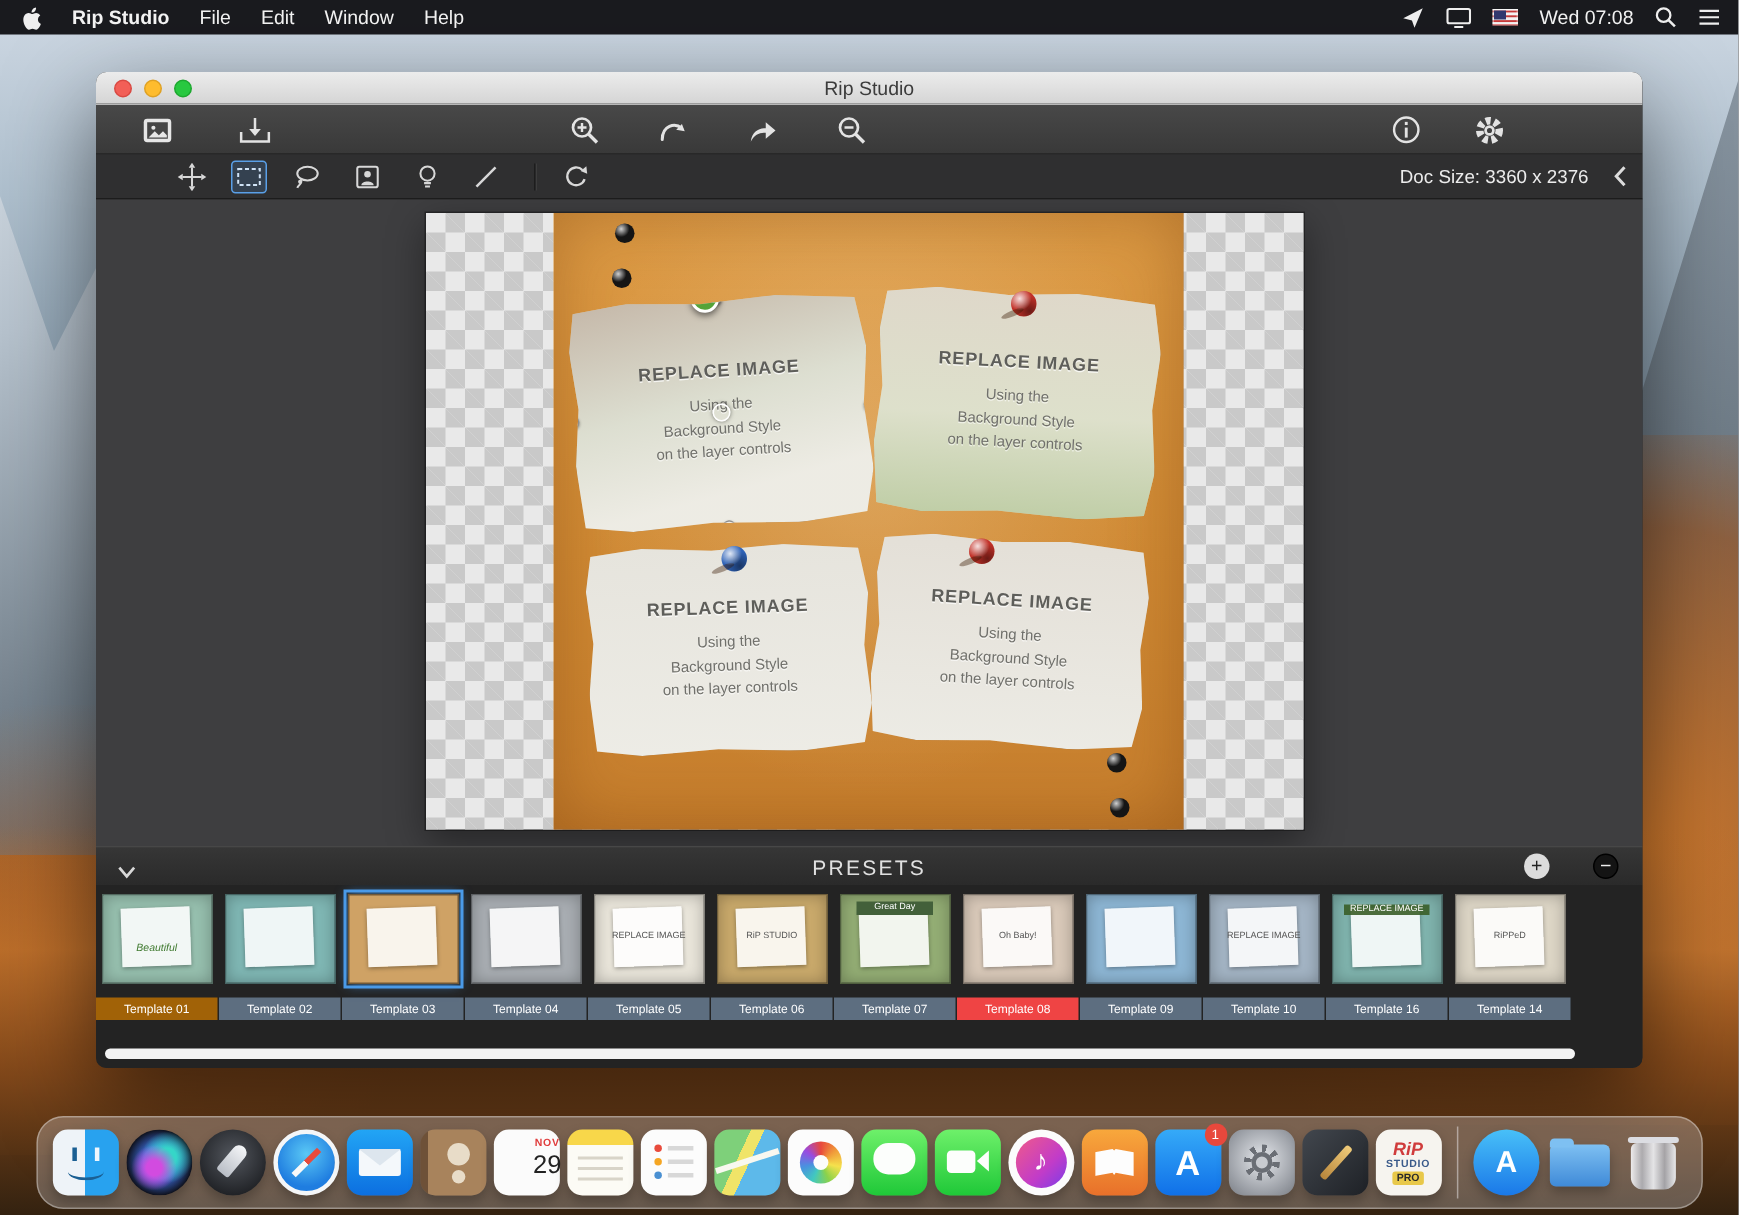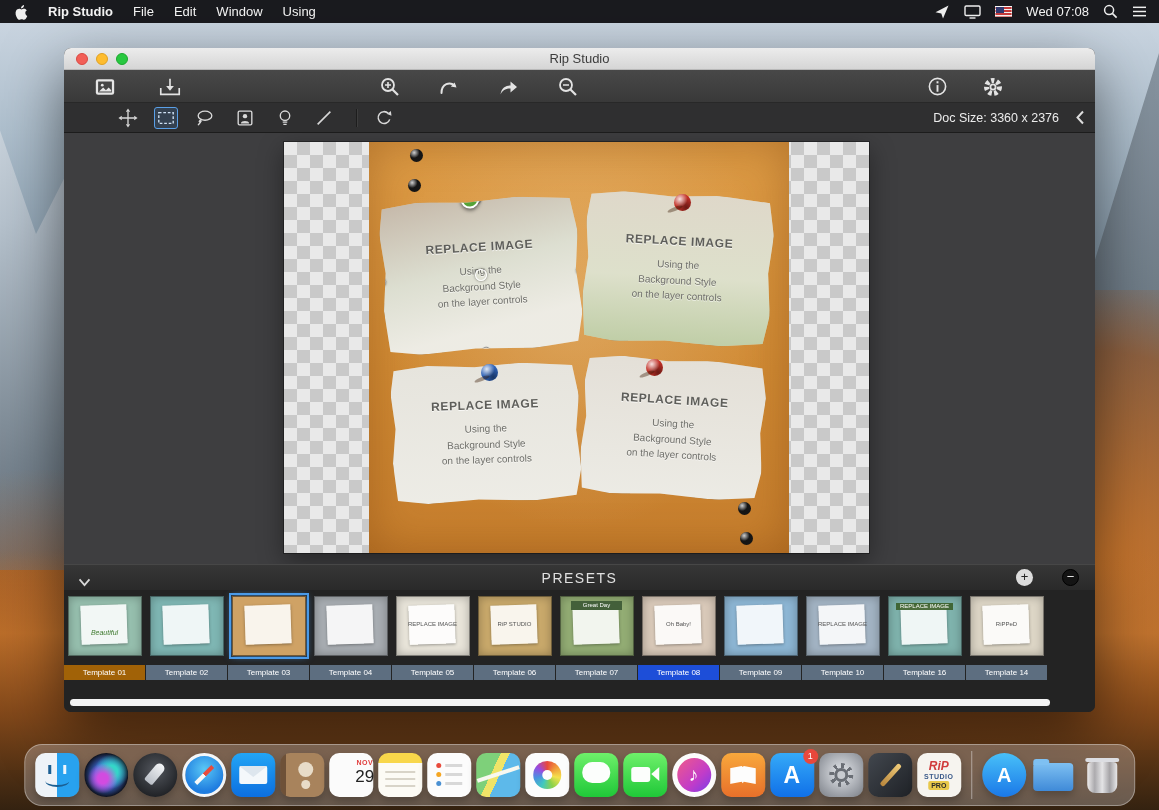--- a/index.html
+++ b/index.html
@@ -254,21 +254,21 @@
     <div class="mb-left">
       <span class="mb-ic">
         <svg width="14" height="16" viewBox="0 0 16 18">
             <path fill="#efefef" d="M11.4 1c-.9.1-1.9.6-2.5 1.4-.5.7-1 1.6-.8 2.5 1 0 2-.5 2.6-1.3.5-.7 1-1.6.7-2.6zM11.6 5.2c-1.3 0-2.4.8-3 .8-.7 0-1.6-.8-2.7-.8-1.4 0-2.7.8-3.4 2.1-1.5 2.6-.4 6.4 1 8.5.7 1 1.5 2.1 2.6 2.1 1 0 1.4-.7 2.7-.7 1.2 0 1.6.7 2.7.7 1.1 0 1.8-1 2.5-2 .8-1.2 1.1-2.3 1.1-2.4-.1 0-2.2-.9-2.2-3.3 0-2.1 1.7-3 1.8-3.1-1-1.4-2.4-1.9-3.1-1.9z"></path>
           </svg>
       </span>
       <span class="mb-item bold">Rip Studio</span>
       <span class="mb-item">File</span>
       <span class="mb-item">Edit</span>
       <span class="mb-item">Window</span>
-      <span class="mb-item">Using</span>
+      <span class="mb-item">Help</span>
     </div>
     <div class="mb-right">
       <span class="mb-ic">
         <svg width="16" height="16" viewBox="0 0 16 16">
             <path fill="#eee" d="M1.5 8.2 14.5 1.5 9 14.5 7.3 9.6z"></path>
           </svg>
       </span>
       <span class="mb-ic">
         <svg width="17" height="15" viewBox="0 0 17 15">
             <rect x="1" y="2" width="15" height="9.5" rx="1.2" fill="none" stroke="#eee" stroke-width="1.4"></rect>
@@ -533,21 +533,21 @@
       <div class="thumb">
         <div class="timg" style="background-color: rgb(147, 173, 116);">
             <span class="caption">Great Day</span>
           </div>
         <div class="tlabel" style="background-color: rgb(93, 110, 128);">Template 07</div>
       </div>
       <div class="thumb">
         <div class="timg" style="background-color: rgb(217, 201, 185);">
             <span class="caption">Oh Baby!</span>
           </div>
-        <div class="tlabel" style="background-color: #1d4ed8;">Template 08</div>
+        <div class="tlabel" style="background-color: #ef4444;">Template 08</div>
       </div>
       <div class="thumb">
         <div class="timg" style="background-color: rgb(141, 182, 212);">
             <span class="caption"></span>
           </div>
         <div class="tlabel" style="background-color: rgb(93, 110, 128);">Template 09</div>
       </div>
       <div class="thumb">
         <div class="timg" style="background-color: rgb(163, 180, 196);">
             <span class="caption">REPLACE IMAGE</span>

